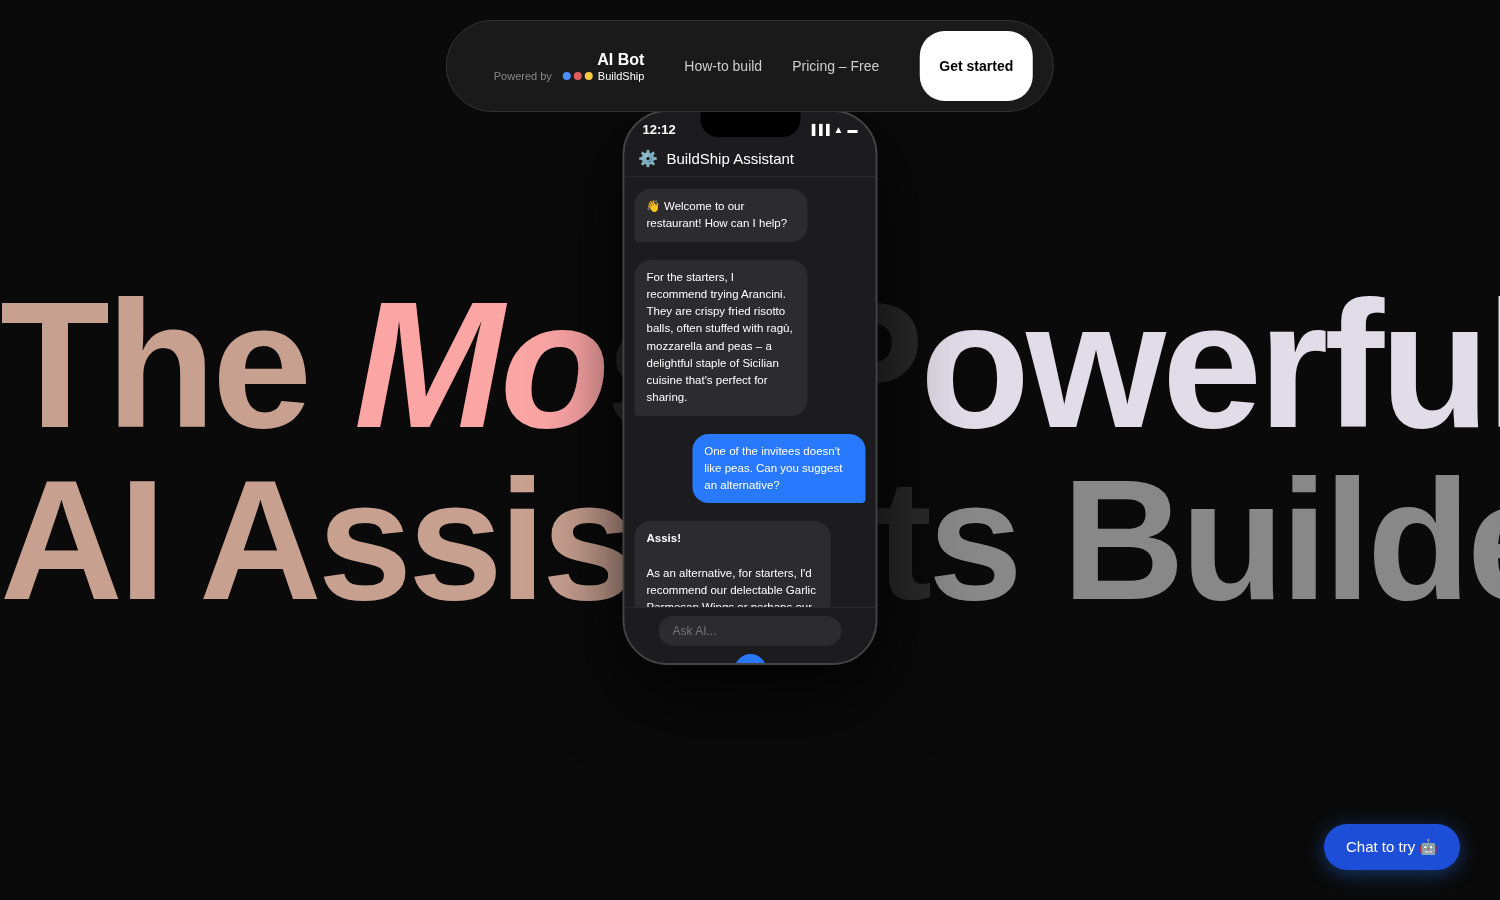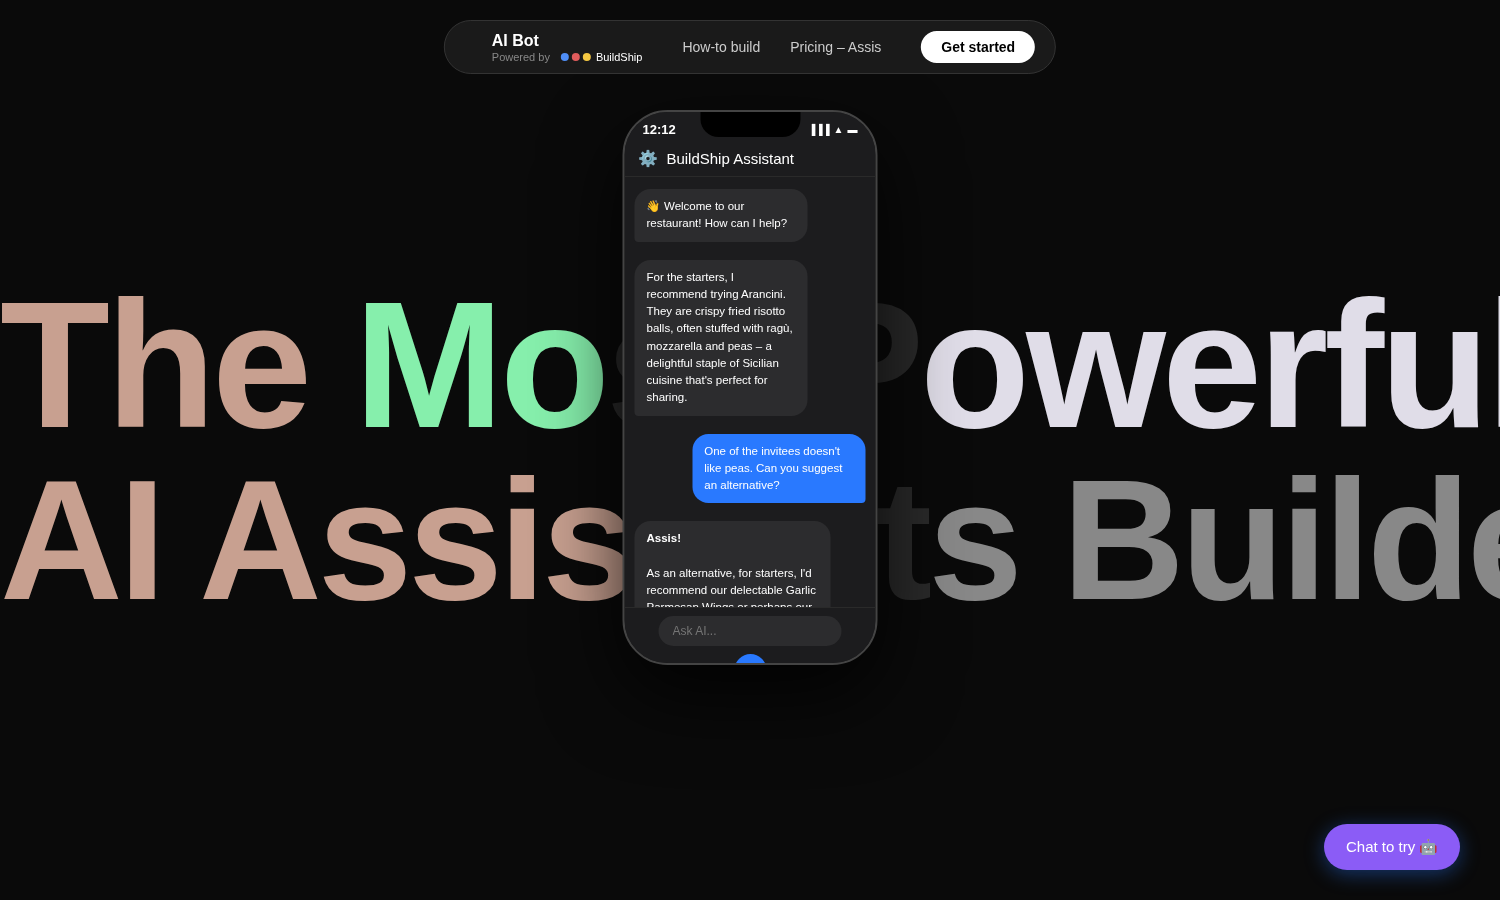--- a/index.html
+++ b/index.html
@@ -25,21 +25,21 @@
       padding: 10px 20px;
       display: flex;
       align-items: center;
       gap: 40px;
       z-index: 100;
       min-width: 540px;
     }
     .nav-brand {
       display: flex;
       flex-direction: column;
-      align-items: flex-start;
+      align-items: flex-end;
       margin-left: 27px;
     }
     .nav-brand-title {
       color: #fff;
       font-size: 16px;
       font-weight: 600;
       line-height: 1.2;
     }
     .nav-brand-sub {
       color: #888;
@@ -66,21 +66,21 @@
       color: #ccc;
       font-size: 14px;
       text-decoration: none;
       cursor: pointer;
     }
     .nav-cta {
       background: #fff;
       color: #000;
       border: none;
       border-radius: 25px;
-      padding: 8px 20px;
+      padding: 27px 20px;
       font-size: 14px;
       font-weight: 600;
       cursor: pointer;
     }
 
     
     .headline-container {
       position: absolute;
       top: 50%;
       left: 50%;
@@ -98,21 +98,21 @@
       white-space: nowrap;
     }
     .headline-line2 {
       font-size: 170px;
       font-weight: 800;
       line-height: 1;
       letter-spacing: -4px;
       white-space: nowrap;
     }
     .word-the { color: #c8a090; }
-    .word-mo { color: #86efac; }
+    .word-mo { color: #fca5a5; font-style: italic; }
     .word-powerfulpart1 { color: #e0dde8; }
     .word-ai { color: #c8a090; }
     .word-builder { color: #888; }
 
     
     .phone-wrapper {
       position: absolute;
       top: 110px;
       left: 50%;
       transform: translateX(-50%);
@@ -242,21 +242,21 @@
       display: flex;
       align-items: center;
       justify-content: center;
     }
 
     
     .chat-to-try {
       position: absolute;
       bottom: 30px;
       right: 40px;
-      background: #8b5cf6;
+      background: #1d4ed8;
       color: #fff;
       border: none;
       border-radius: 25px;
       padding: 14px 22px;
       font-size: 15px;
       font-weight: 500;
       cursor: pointer;
       display: flex;
       align-items: center;
       gap: 8px;
@@ -275,21 +275,21 @@
       <span class="buildship-logo">
         <span class="buildship-dot" style="background:#4f8ef7;"></span>
         <span class="buildship-dot" style="background:#e05c5c;"></span>
         <span class="buildship-dot" style="background:#f5c842;"></span>
         <span style="color:#fff;font-size:11px;margin-left:2px;">BuildShip</span>
       </span>
     </span>
   </div>
   <div class="nav-links">
     <a class="nav-link">How-to build</a>
-    <a class="nav-link">Pricing – Assis</a>
+    <a class="nav-link">Pricing – Free</a>
   </div>
   <button class="nav-cta">Get started</button>
 </nav>
 
 <div class="headline-container">
   <div class="headline-line1">
     <span class="word-the">The </span><span class="word-mo">Mo</span><span style="color:#2a2a2a;">st P</span><span class="word-powerfulpart1">owerful</span>
   </div>
   <div class="headline-line2">
     <span class="word-ai">AI Assis</span><span style="color:#2a2a2a;">tant</span><span class="word-builder">s Builder</span>

